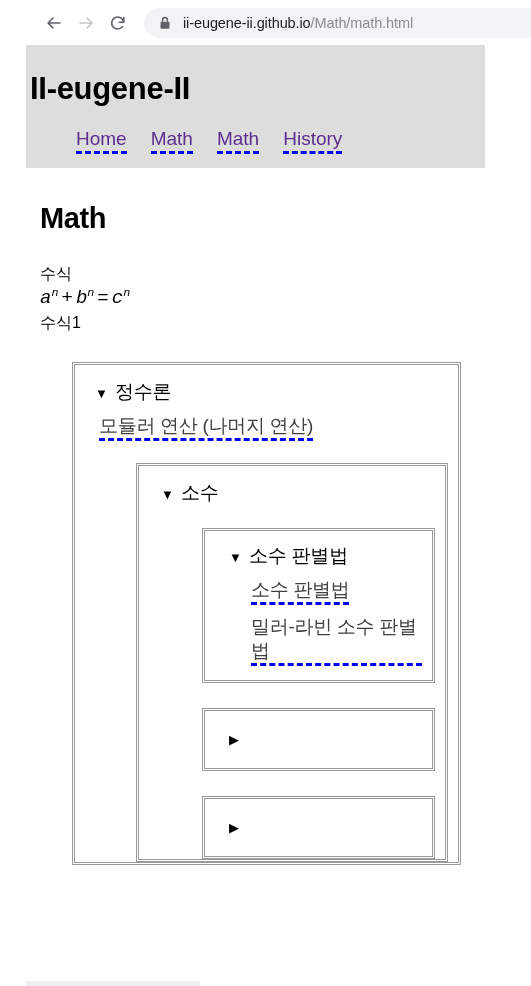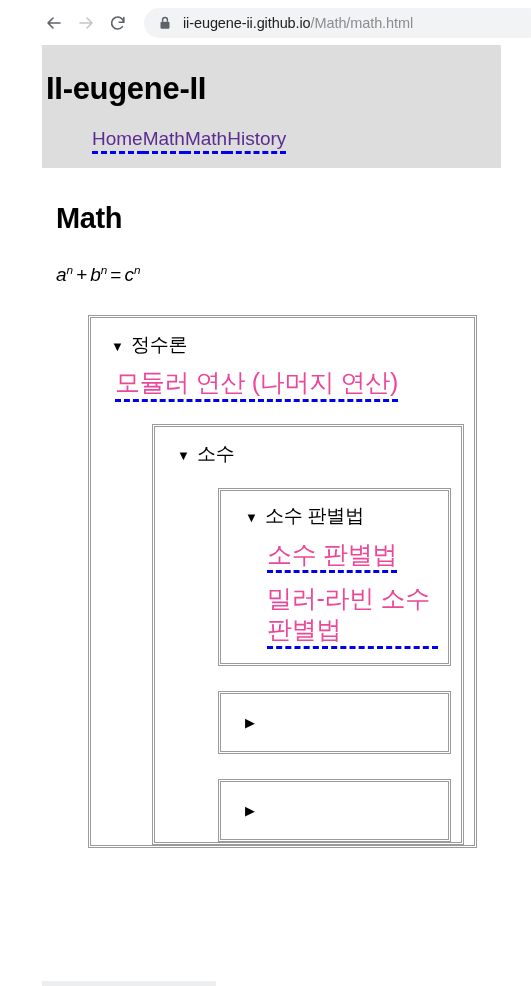--- a/index.html
+++ b/index.html
@@ -69,21 +69,21 @@
     white-space: nowrap;
     overflow: hidden;
     letter-spacing: -0.1px;
   }
   .url-text .url-path { color: #8a8d91; }
 
   
   .viewport {
     position: absolute;
     top: 45px;
-    left: 16px;
+    left: 0;
     width: 459px;
     height: 941px;
     background: #ffffff;
     overflow: hidden;
   }
 
   .site-header {
     background: #dddddd;
     padding: 26px 0 14px 0;
     margin: 0;
@@ -93,20 +93,21 @@
     font-weight: bold;
     color: #000000;
     margin: 0 0 0 4px;
     line-height: 1.15;
     letter-spacing: -0.3px;
   }
   .site-nav {
     margin-top: 22px;
     padding-left: 50px;
     display: flex;
+    gap: 24px;
   }
   .site-nav a {
     font-size: 19px;
     color: #5b2d8e;
     text-decoration: none;
     border-bottom: 3px dashed #0000ee;
     padding-bottom: 1px;
     line-height: 1.1;
   }
 
@@ -123,21 +124,21 @@
 
   .formula-block {
     margin: 28px 0 0 4px;
     font-size: 16px;
     color: #000000;
     line-height: 1.35;
   }
   .formula-label { display: block; }
   .mathjax {
     display: block;
-    font-family: Liberation Sans, sans-serif;
+    font-family: Liberation Mono, monospace;
     font-style: italic;
     font-size: 19px;
     line-height: 1.25;
     margin: 2px 0 1px 0;
     white-space: nowrap;
   }
   .mathjax sup {
     font-size: 0.62em;
     font-style: italic;
     vertical-align: super;
@@ -171,22 +172,22 @@
   }
   .marker {
     font-size: 13px;
     line-height: 1;
     color: #000000;
   }
   .summary-text { letter-spacing: -0.2px; }
 
   .doc-link {
     display: inline-block;
-    font-size: 25px;
-    color: #ec4899;
+    font-size: 19px;
+    color: #404040;
     text-decoration: none;
     border-bottom: 3px dashed #0000ee;
     line-height: 1.25;
     margin-top: 10px;
     letter-spacing: -0.3px;
   }
   .link-row { margin-left: 4px; }
   .link-indent { margin-left: 22px; }
 
   
@@ -256,21 +257,23 @@
         <a href="#">Math</a>
         <a href="#">Math</a>
         <a href="#">History</a>
       </div>
     </div>
 
     <div class="page-body">
       <h1 class="page-title">Math</h1>
 
       <div class="formula-block">
+        <span class="formula-label">수식</span>
         <span class="mathjax"><span>a</span><sup>n</sup><span class="op">+</span><span>b</span><sup>n</sup><span class="op">=</span><span>c</span><sup>n</sup></span>
+        <span class="formula-label">수식1</span>
       </div>
 
       <div class="details-box level-1">
         <div class="summary">
           <span class="marker">▼</span>
           <span class="summary-text">정수론</span>
         </div>
         <div class="link-row">
           <a href="#" class="doc-link">모듈러 연산 (나머지 연산)</a>
         </div>

